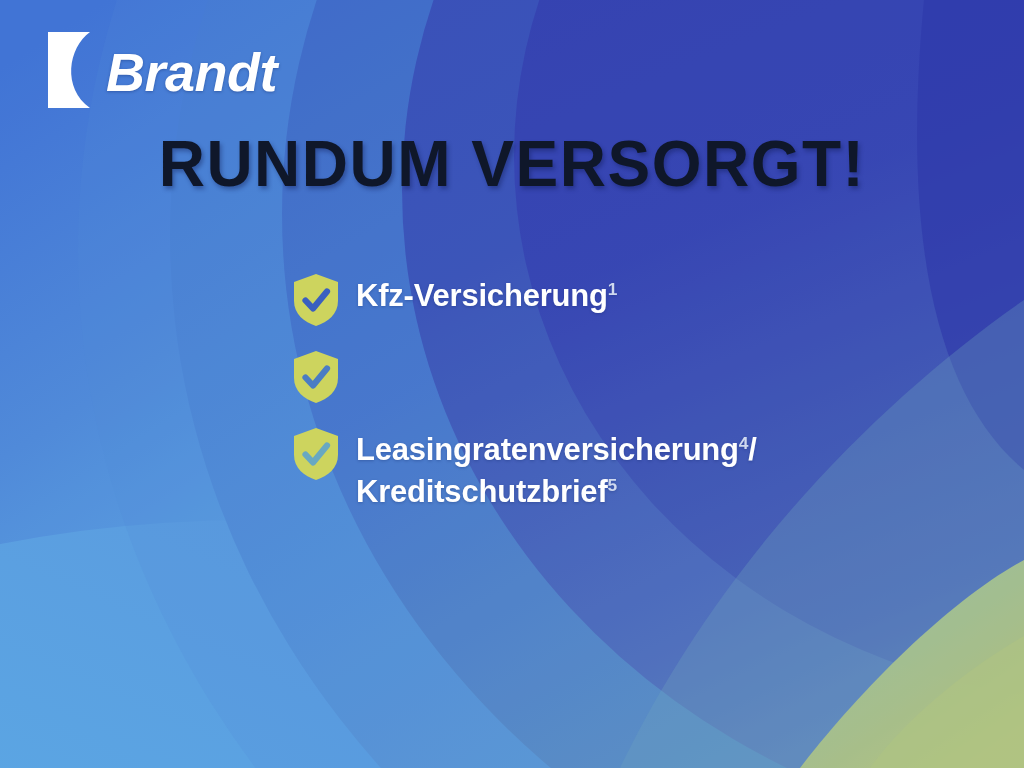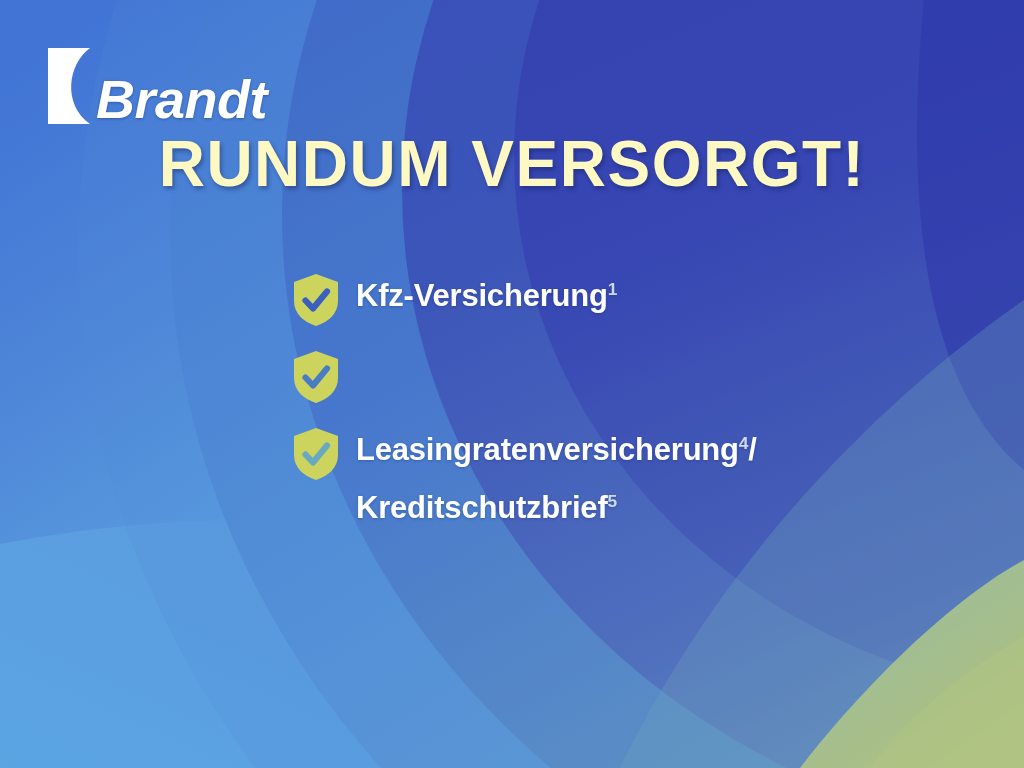--- a/index.html
+++ b/index.html
@@ -26,24 +26,24 @@
     inset: 0;
     width: 100%;
     height: 100%;
     display: block;
   }
 
   
   .logo {
     position: absolute;
     left: 48px;
-    top: 48px;
+    top: 32px;
     display: flex;
-    align-items: flex-end;
-    gap: 6px;
+    align-items: center;
+    gap: 16px;
     z-index: 5;
   }
   .logo-mark {
     width: 42px;
     height: 76px;
     display: block;
     flex: none;
   }
   .logo-word {
     color: #ffffff;
@@ -59,21 +59,21 @@
   }
 
   
   .headline {
     position: absolute;
     left: 0;
     right: 0;
     top: 132px;
     text-align: center;
     z-index: 5;
-    color: #fef9c3;
+    color: #0f172a;
     font-size: 64px;
     line-height: 1;
     font-weight: 800;
     letter-spacing: 1.5px;
     text-shadow: 2px 3px 4px rgba(12, 24, 80, 0.38);
     white-space: nowrap;
   }
 
   
   .benefits {
@@ -113,21 +113,21 @@
     top: -0.62em;
     position: relative;
     vertical-align: baseline;
     line-height: 0;
   }
   .benefit-text .slash {
     color: #ffffff;
   }
   .benefit-line-2 {
     display: block;
-    margin-top: 18px;
+    margin-top: 2px;
   }
 </style>
 </head>
 <body>
 
 <div class="banner">
 
   <svg class="bg-layer" viewBox="0 0 1024 768" preserveAspectRatio="none">
     <defs>
       <linearGradient id="gBase" x1="0.08" y1="0.02" x2="0.92" y2="1">

